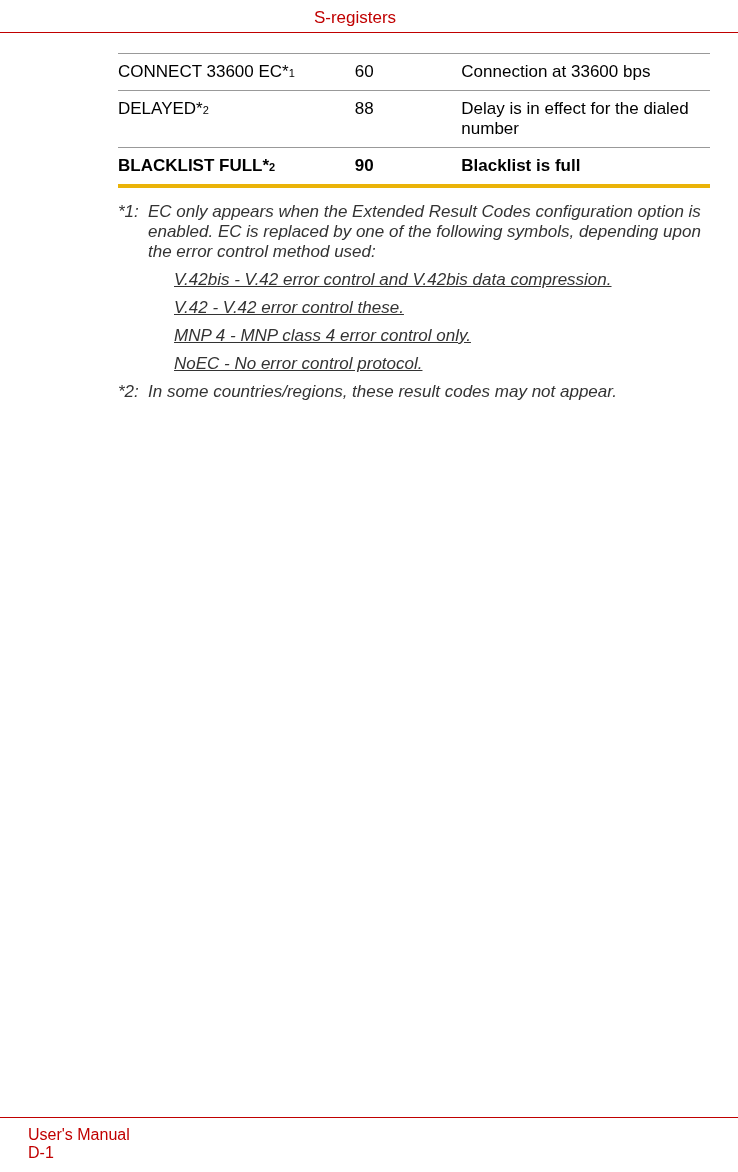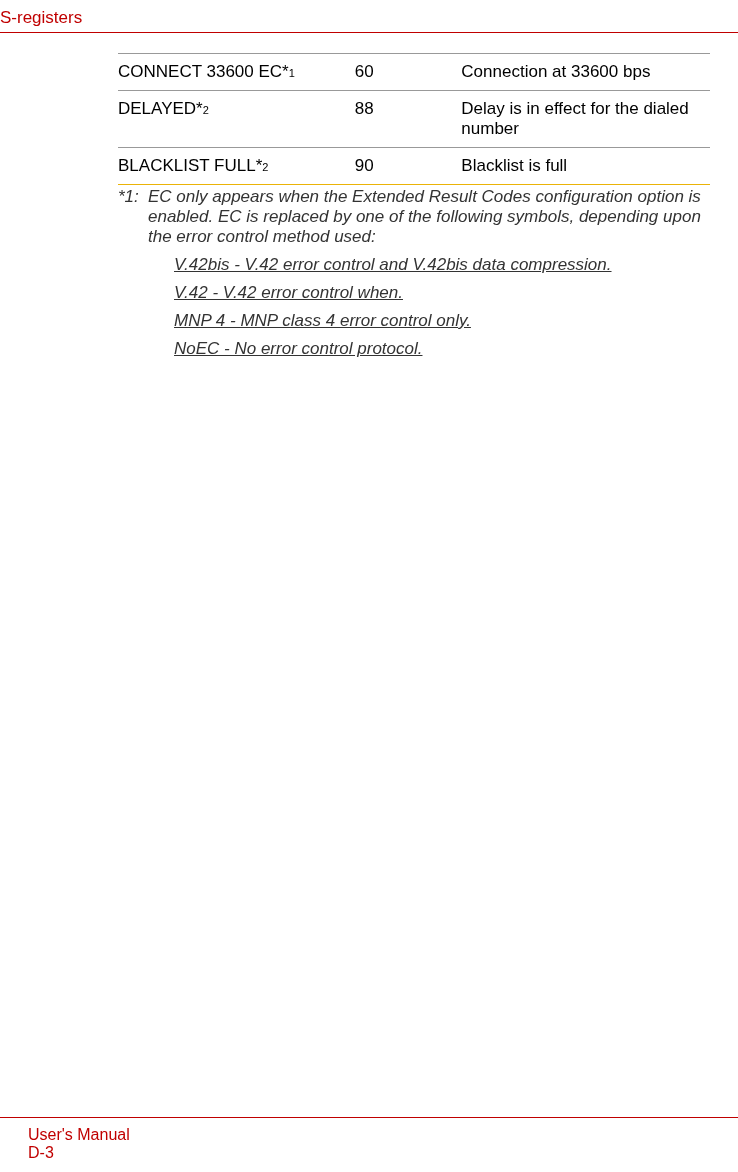--- a/index.html
+++ b/index.html
@@ -8,21 +8,21 @@
       box-sizing: border-box;
     }
     body {
       width: 738px;
       height: 1172px;
       font-family: Arial, Helvetica, sans-serif;
       background: #fff;
       position: relative;
     }
     .header {
-      text-align: left;
+      text-align: center;
       padding: 8px 28px 4px 0;
       color: #c00000;
       font-size: 17px;
       border-bottom: 1px solid #c00000;
     }
     .content {
       padding: 0 28px 0 118px;
       margin-top: 20px;
     }
     table {
@@ -30,37 +30,38 @@
       width: 100%;
       font-size: 17px;
     }
     td {
       padding: 8px 10px 8px 0;
       border-top: 1px solid #999;
       vertical-align: top;
       color: #000000;
     }
     tr:last-child td {
-      border-bottom: 1px solid #eab308;
+      border-bottom: 4px solid #eab308;
+      font-weight: bold;
     }
     .col1 {
       width: 40%;
     }
     .col2 {
       width: 18%;
     }
     .col3 {
       width: 42%;
     }
     .sub {
       font-size: 11px;
       vertical-align: baseline;
     }
     .notes {
-      margin-top: 2px;
+      margin-top: 14px;
       font-size: 17px;
       font-style: italic;
       color: #333;
     }
     .note-item {
       margin-bottom: 8px;
     }
     .note-label {
       display: inline-block;
       width: 30px;
@@ -116,22 +117,25 @@
       <td class="col3">Blacklist is full</td>
     </tr>
   </tbody>
     </table>
 
   <div class="notes">
     <div class="note-item">
       <span class="note-label">*1:</span><span class="note-body">EC only appears when the Extended Result Codes configuration option is enabled. EC is replaced by one of the following symbols, depending upon the error control method used:</span>
     </div>
     <div class="sub-note">V.42bis - V.42 error control and V.42bis data compression.</div>
-    <div class="sub-note">V.42 - V.42 error control when.</div>
+    <div class="sub-note">V.42 - V.42 error control these.</div>
     <div class="sub-note">MNP 4 - MNP class 4 error control only.</div>
     <div class="sub-note">NoEC - No error control protocol.</div>
+    <div class="note-item">
+      <span class="note-label">*2:</span><span class="note-body">In some countries/regions, these result codes may not appear.</span>
+    </div>
   </div>
 </div>
 
 <div class="footer">
   <span>User's Manual</span>
-  <span>D-3</span>
+  <span>D-1</span>
 </div>
 
 </body></html>

